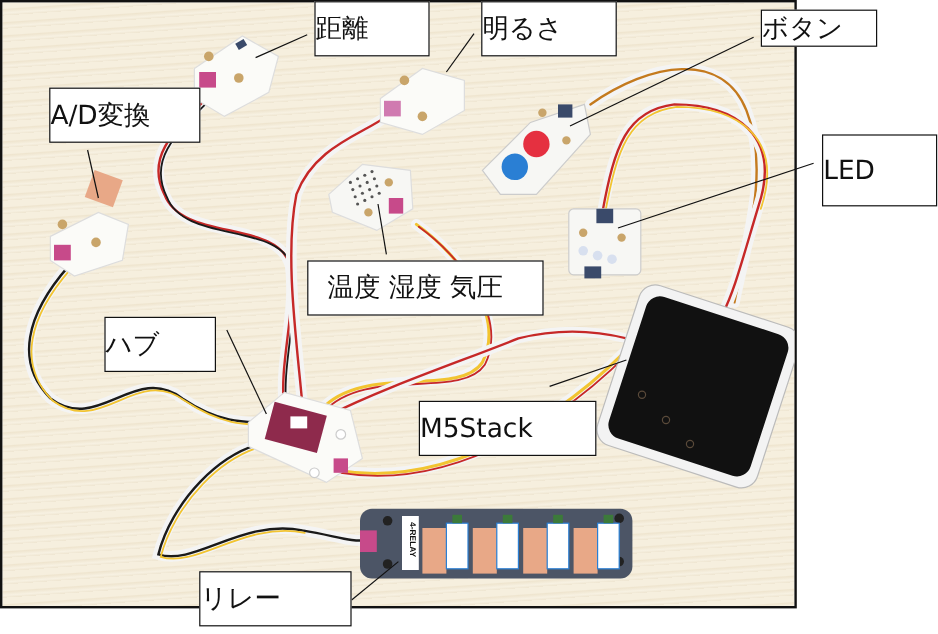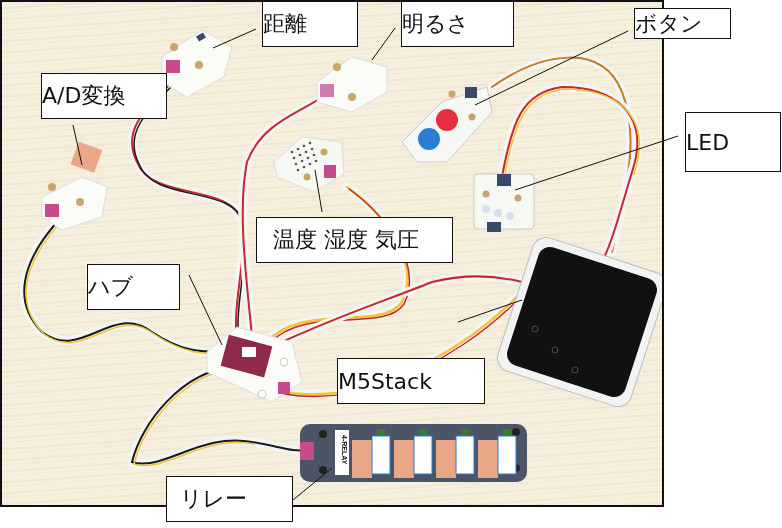--- a/index.html
+++ b/index.html
@@ -207,18 +207,18 @@
 </div>
 <div class="label" style="left:685px;top:112px;width:96px;height:60px;">
   <span>LED</span>
 </div>
 <div class="label" style="left:256px;top:217px;width:197px;height:46px;padding-left:16px;">
   <span>温度 湿度 気圧</span>
 </div>
 <div class="label" style="left:87px;top:228px;width:93px;height:46px;margin-top:36px;">
   <span>ハブ</span>
 </div>
-<div class="label" style="left:337px;top:334px;width:148px;height:46px;margin-top:24px;">
+<div class="label" style="left:349px;top:334px;width:148px;height:46px;">
   <span>M5Stack</span>
 </div>
-<div class="label" style="left:166px;top:476px;width:127px;height:46px;padding-left:13px;">
+<div class="label" style="left:166px;top:476px;width:127px;height:46px;">
   <span>リレー</span>
 </div>
 
 </body></html>

